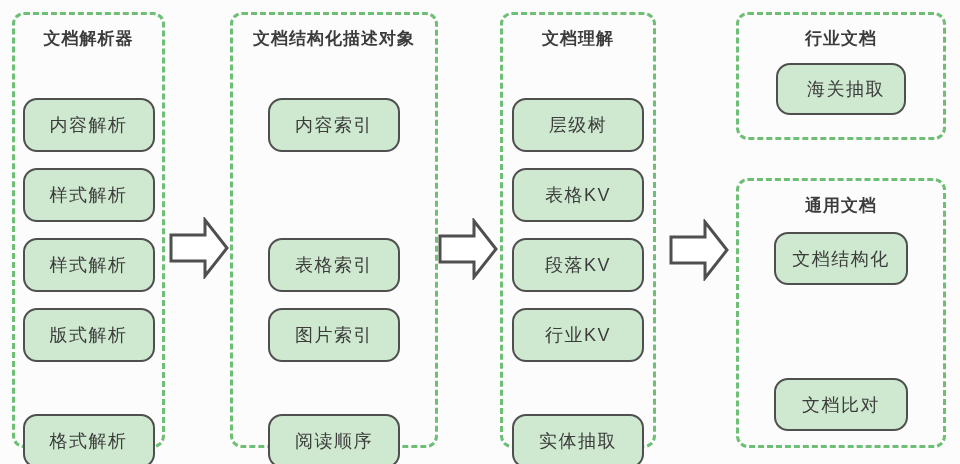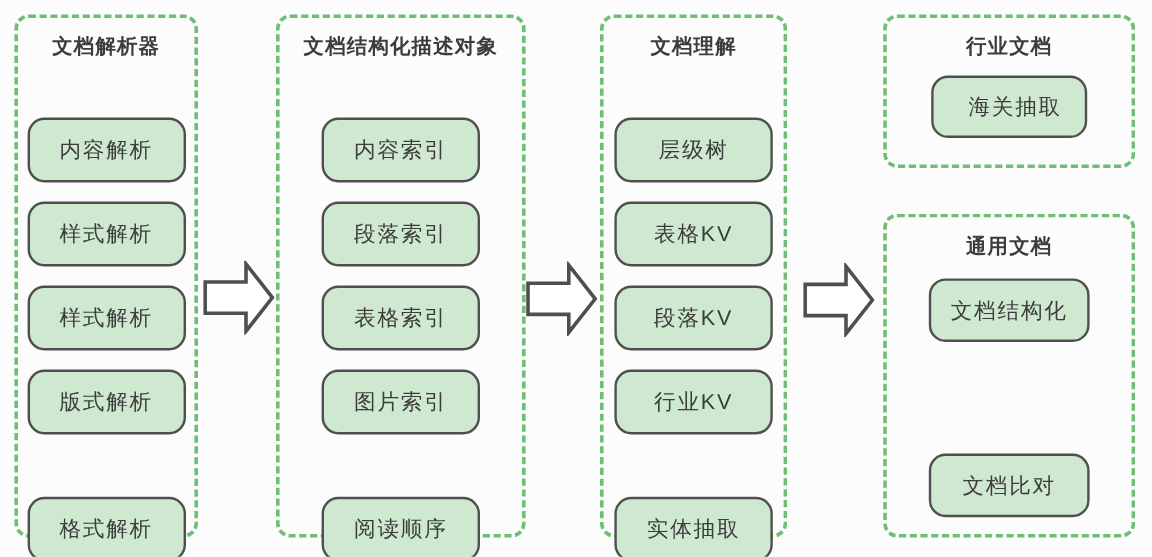--- a/index.html
+++ b/index.html
@@ -102,21 +102,20 @@
 
   <div class="arrow" id="arrow-1">
     <svg width="60" height="62" viewBox="0 0 60 62">
       <polygon points="2,18 36,18 36,3 58,31 36,59 36,44 2,44" fill="#ffffff" stroke="#4f4f4f" stroke-width="3" stroke-linejoin="miter"></polygon>
     </svg>
   </div>
 
   <div class="panel" id="panel-structured">
     <div class="panel-title">文档结构化描述对象</div>
     <div class="node row-0">内容索引</div>
-    <div class="node row-1">段落索引</div>
     <div class="node row-2">表格索引</div>
     <div class="node row-3">图片索引</div>
     <div class="node row-4">阅读顺序</div>
   </div>
 
   <div class="arrow" id="arrow-2">
     <svg width="60" height="62" viewBox="0 0 60 62">
       <polygon points="2,18 36,18 36,3 58,31 36,59 36,44 2,44" fill="#ffffff" stroke="#4f4f4f" stroke-width="3" stroke-linejoin="miter"></polygon>
     </svg>
   </div>

